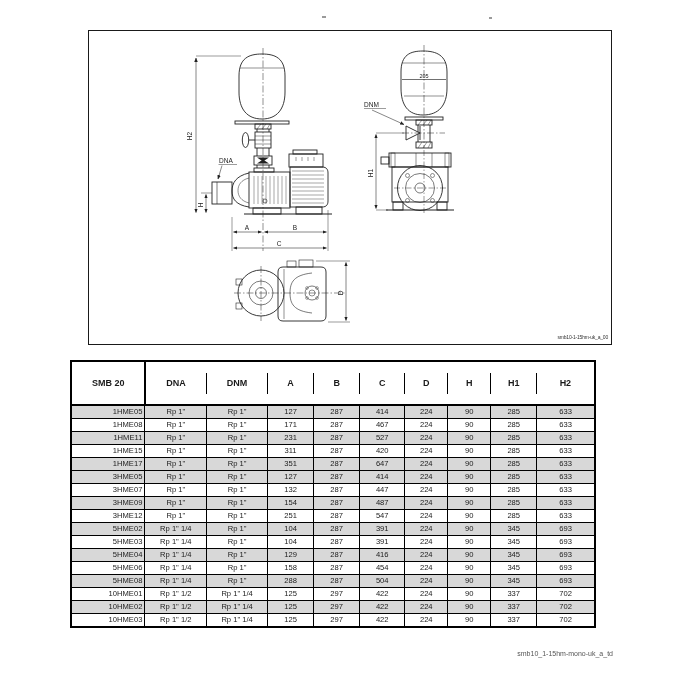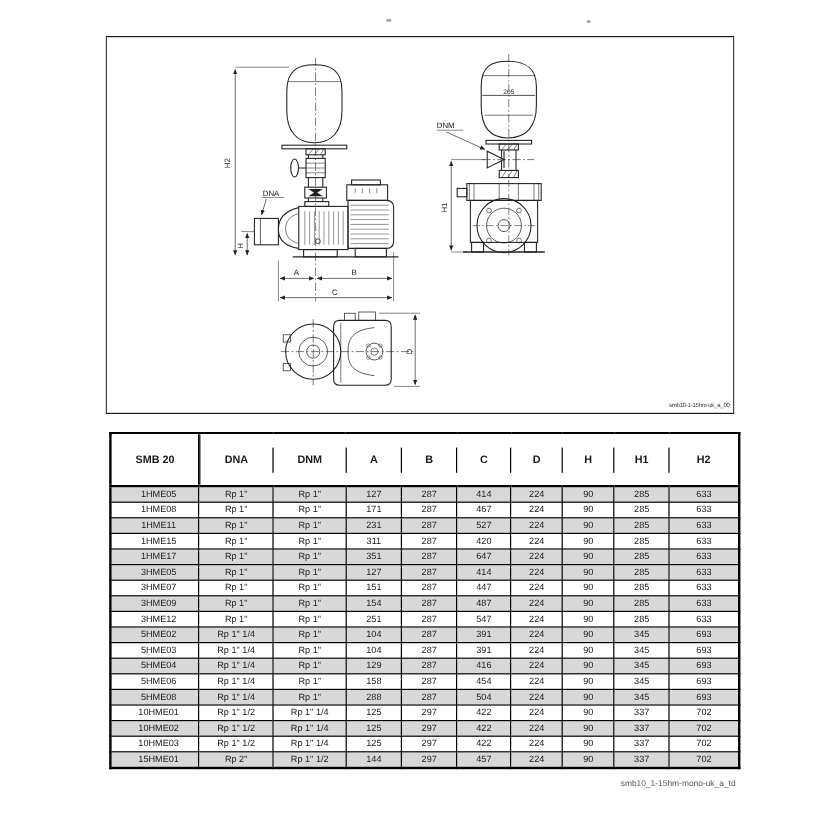--- a/index.html
+++ b/index.html
@@ -5,35 +5,35 @@
   html,body{margin:0;padding:0;background:#fff;}
   #page{position:relative;width:700px;height:700px;background:#ffffff;overflow:hidden;
         font-family:"Liberation Sans",sans-serif;color:#1a1a1a;}
   .artifact{position:absolute;height:2px;background:#9a9a9a;}
 
   
   #drawing-wrap{position:absolute;left:88px;top:30px;width:524px;height:315px;}
   svg text{font-family:"Liberation Sans",sans-serif;}
 
   
-  #dims-table{position:absolute;left:91px;top:360px;width:526px;
+  #dims-table{position:absolute;left:70px;top:360px;width:526px;
               border-collapse:collapse;table-layout:fixed;
               border:2px solid #000;}
   #dims-table th{
       height:42px;font-size:9px;font-weight:bold;text-align:center;
       padding:0;position:relative;border-bottom:2px solid #000;background:#fff;color:#1a1a1a;}
   #dims-table th:first-child{border-right:1px solid #000;}
   #dims-table th + th + th::before{
       content:"";position:absolute;left:-0.5px;top:26%;height:50%;width:1px;background:#000;}
   #dims-table th:nth-child(2)::before{
       content:"";position:absolute;left:-0.5px;top:0;height:100%;width:1px;background:#000;}
   #dims-table td{
       height:12px;line-height:12px;font-size:7.6px;padding:0 2px;
       border:1px solid #000;text-align:center;white-space:nowrap;overflow:hidden;color:#1a1a1a;}
-  #dims-table td:first-child{text-align:center;padding-left:8px;}
+  #dims-table td:first-child{text-align:right;padding-left:8px;}
   #dims-table tr.striped td{background:#d8d8d8;}
   #dims-table tr.plain td{background:#ffffff;}
 
   #table-footer{position:absolute;left:87px;top:650px;width:526px;
       text-align:right;font-size:7px;color:#555;}
 </style>
 </head>
 <body>
 <div id="page">
 
@@ -305,21 +305,21 @@
           <td>414</td>
           <td>224</td>
           <td>90</td>
           <td>285</td>
           <td>633</td>
         </tr>
         <tr class="plain">
           <td>3HME07</td>
           <td>Rp 1"</td>
           <td>Rp 1"</td>
-          <td>151</td>
+          <td>132</td>
           <td>287</td>
           <td>447</td>
           <td>224</td>
           <td>90</td>
           <td>285</td>
           <td>633</td>
         </tr>
         <tr class="striped">
           <td>3HME09</td>
           <td>Rp 1"</td>
@@ -433,30 +433,18 @@
           <td>Rp 1" 1/2</td>
           <td>Rp 1" 1/4</td>
           <td>125</td>
           <td>297</td>
           <td>422</td>
           <td>224</td>
           <td>90</td>
           <td>337</td>
           <td>702</td>
         </tr>
-        <tr class="striped">
-          <td>15HME01</td>
-          <td>Rp 2"</td>
-          <td>Rp 1" 1/2</td>
-          <td>144</td>
-          <td>297</td>
-          <td>457</td>
-          <td>224</td>
-          <td>90</td>
-          <td>337</td>
-          <td>702</td>
-        </tr>
       </tbody>
   </table>
 
   <div id="table-footer">smb10_1-15hm-mono-uk_a_td</div>
 
 </div>
 
 </body></html>

